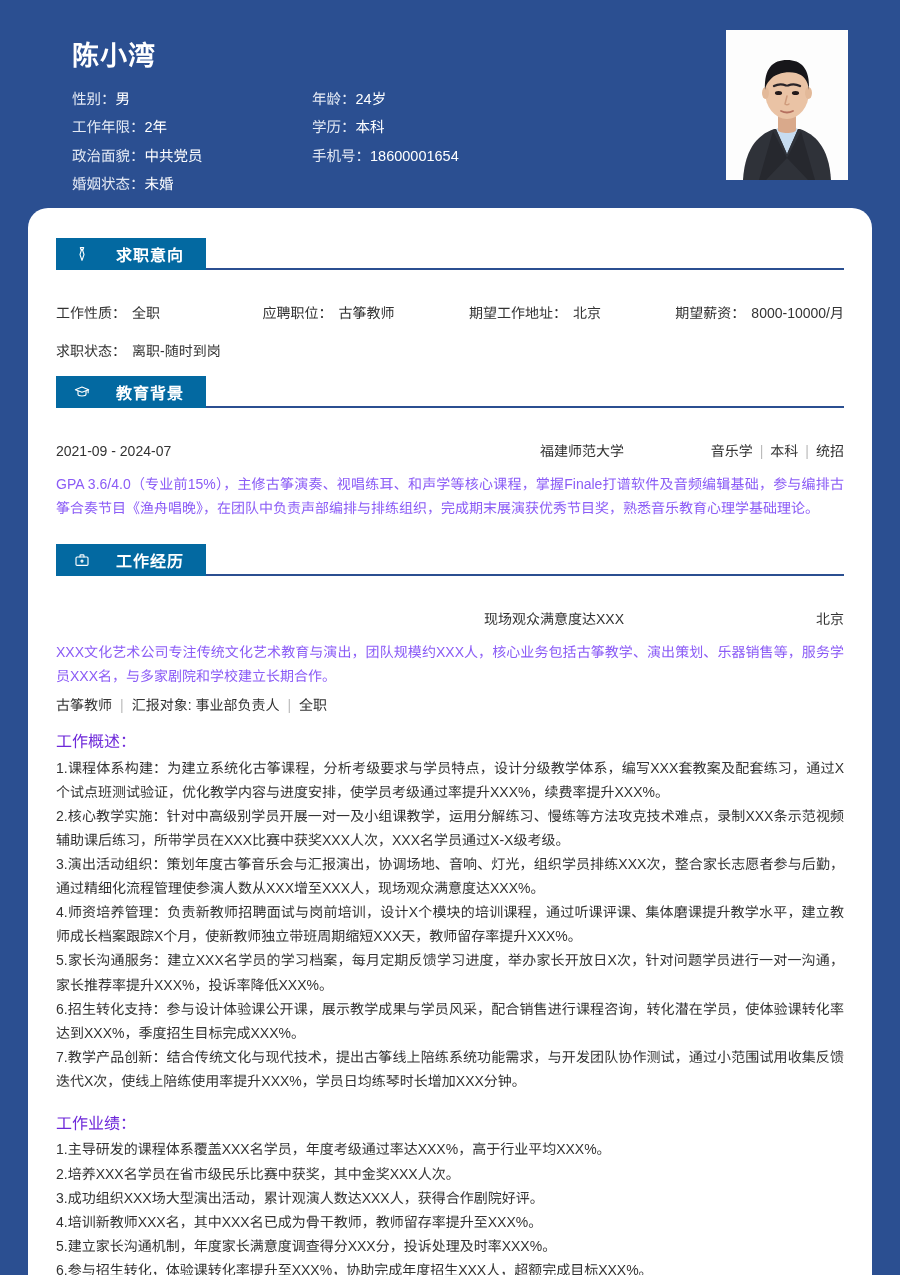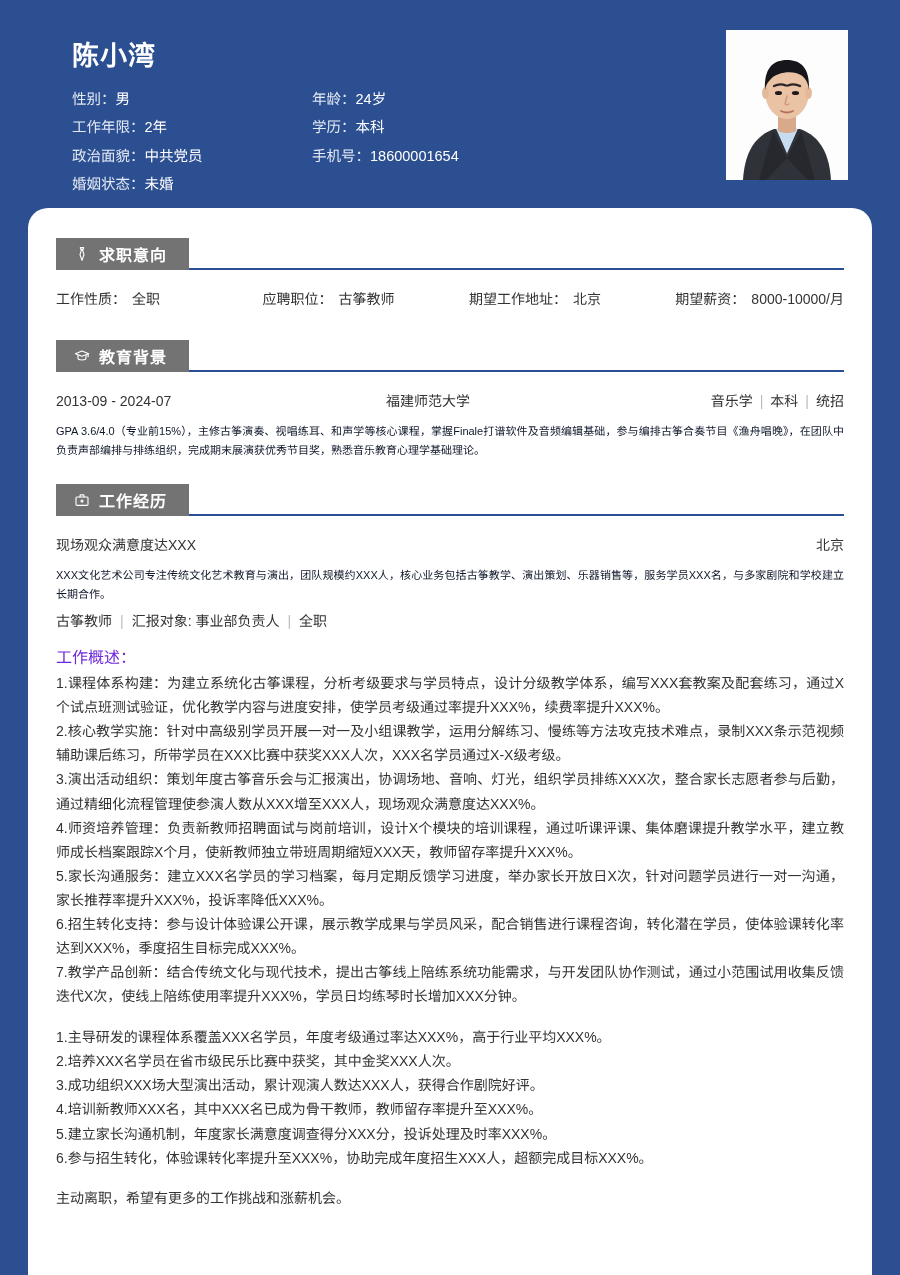--- a/index.html
+++ b/index.html
@@ -84,22 +84,22 @@
   .section { margin-bottom: 0; }
 
   .sec-head {
     position: relative;
     height: 32px;
     margin-bottom: 0;
   }
   .sec-head .tab {
     display: inline-flex;
     align-items: center;
-    gap: 9px;
-    background: #737373;
+    gap: 26px;
+    background: #0369a1;
     color: #ffffff;
     height: 32px;
     padding: 0 22px 0 18px;
     margin-left: 28px;
     font-size: 16px;
     font-weight: bold;
     letter-spacing: 1px;
     position: relative;
     z-index: 2;
   }
@@ -111,20 +111,21 @@
     height: 2px;
     background: #2b4f91;
     z-index: 1;
   }
   .sec-icon { display: inline-block; width: 16px; height: 16px; }
   .sec-icon svg { display: block; width: 16px; height: 16px; }
 
   .sec-body {
     padding: 18px 28px 14px 28px;
     color: #333333;
+    margin-top: 14px;
   }
 
   
   .intent-row {
     display: flex;
     font-size: 14px;
     color: #333;
     margin-bottom: 18px;
   }
   .intent-cell { white-space: nowrap; }
@@ -138,28 +139,28 @@
 
   
   .entry-head {
     display: flex;
     align-items: baseline;
     font-size: 14px;
     color: #333;
     margin-bottom: 12px;
   }
   .eh-left  { width: 330px; }
-  .eh-mid   { flex: 1 1 auto; text-align: left; }
+  .eh-mid   { flex: 1 1 auto; text-align: right; }
   .eh-right { width: 220px; text-align: right; white-space: nowrap; }
   .eh-right .sep { color: #bbbbbb; margin: 0 7px; }
 
   .para {
-    font-size: 11px;
+    font-size: 14px;
     line-height: 1.72;
-    color: #0f172a;
+    color: #8b5cf6;
     text-align: justify;
     margin-bottom: 10px;
   }
   .para.tight { margin-bottom: 6px; }
 
   .meta-line {
     font-size: 14px;
     color: #333;
     margin-bottom: 14px;
   }
@@ -268,20 +269,25 @@
             <span class="k">工作性质：</span><span class="v">全职</span>
           </div>
           <div class="intent-cell intent-c2">
             <span class="k">应聘职位：</span><span class="v">古筝教师</span>
           </div>
           <div class="intent-cell intent-c3">
             <span class="k">期望工作地址：</span><span class="v">北京</span>
           </div>
           <div class="intent-cell intent-c4">
             <span class="k">期望薪资：</span><span class="v">8000-10000/月</span>
+          </div>
+        </div>
+        <div class="intent-row second">
+          <div class="intent-cell intent-c1">
+            <span class="k">求职状态：</span><span class="v">离职-随时到岗</span>
           </div>
         </div>
       </div>
     </div>
 
     <div class="section">
       <div class="sec-head">
         <span class="tab">
           <span class="sec-icon">
             <svg viewBox="0 0 24 24" fill="none" stroke="#ffffff" stroke-width="1.7" stroke-linecap="round" stroke-linejoin="round">
@@ -289,21 +295,21 @@
               <path d="M6 11v4.5c0 1.4 2.7 2.5 6 2.5s6-1.1 6-2.5V11"></path>
               <path d="M21.2 9v4.2"></path>
             </svg>
           </span>
           <span>教育背景</span>
         </span>
         <span class="rule"></span>
       </div>
       <div class="sec-body">
         <div class="entry-head">
-          <div class="eh-left">2013-09 - 2024-07</div>
+          <div class="eh-left">2021-09 - 2024-07</div>
           <div class="eh-mid">福建师范大学</div>
           <div class="eh-right">
             <span>音乐学</span><span class="sep">|</span><span>本科</span><span class="sep">|</span><span>统招</span>
           </div>
         </div>
         <div class="para">GPA 3.6/4.0（专业前15%），主修古筝演奏、视唱练耳、和声学等核心课程，掌握Finale打谱软件及音频编辑基础，参与编排古筝合奏节目《渔舟唱晚》，在团队中负责声部编排与排练组织，完成期末展演获优秀节目奖，熟悉音乐教育心理学基础理论。</div>
       </div>
     </div>
 
     <div class="section">
@@ -338,20 +344,21 @@
           <span class="b">2.核心教学实施：针对中高级别学员开展一对一及小组课教学，运用分解练习、慢练等方法攻克技术难点，录制XXX条示范视频辅助课后练习，所带学员在XXX比赛中获奖XXX人次，XXX名学员通过X-X级考级。</span>
           <span class="b">3.演出活动组织：策划年度古筝音乐会与汇报演出，协调场地、音响、灯光，组织学员排练XXX次，整合家长志愿者参与后勤，通过精细化流程管理使参演人数从XXX增至XXX人，现场观众满意度达XXX%。</span>
           <span class="b">4.师资培养管理：负责新教师招聘面试与岗前培训，设计X个模块的培训课程，通过听课评课、集体磨课提升教学水平，建立教师成长档案跟踪X个月，使新教师独立带班周期缩短XXX天，教师留存率提升XXX%。</span>
           <span class="b">5.家长沟通服务：建立XXX名学员的学习档案，每月定期反馈学习进度，举办家长开放日X次，针对问题学员进行一对一沟通，家长推荐率提升XXX%，投诉率降低XXX%。</span>
           <span class="b">6.招生转化支持：参与设计体验课公开课，展示教学成果与学员风采，配合销售进行课程咨询，转化潜在学员，使体验课转化率达到XXX%，季度招生目标完成XXX%。</span>
           <span class="b">7.教学产品创新：结合传统文化与现代技术，提出古筝线上陪练系统功能需求，与开发团队协作测试，通过小范围试用收集反馈迭代X次，使线上陪练使用率提升XXX%，学员日均练琴时长增加XXX分钟。</span>
         </div>
 
         <div class="gap"></div>
 
+        <div class="block-title">工作业绩：</div>
         <div class="bullets">
           <span class="b">1.主导研发的课程体系覆盖XXX名学员，年度考级通过率达XXX%，高于行业平均XXX%。</span>
           <span class="b">2.培养XXX名学员在省市级民乐比赛中获奖，其中金奖XXX人次。</span>
           <span class="b">3.成功组织XXX场大型演出活动，累计观演人数达XXX人，获得合作剧院好评。</span>
           <span class="b">4.培训新教师XXX名，其中XXX名已成为骨干教师，教师留存率提升至XXX%。</span>
           <span class="b">5.建立家长沟通机制，年度家长满意度调查得分XXX分，投诉处理及时率XXX%。</span>
           <span class="b">6.参与招生转化，体验课转化率提升至XXX%，协助完成年度招生XXX人，超额完成目标XXX%。</span>
         </div>
 
         <div class="closing">主动离职，希望有更多的工作挑战和涨薪机会。</div>

